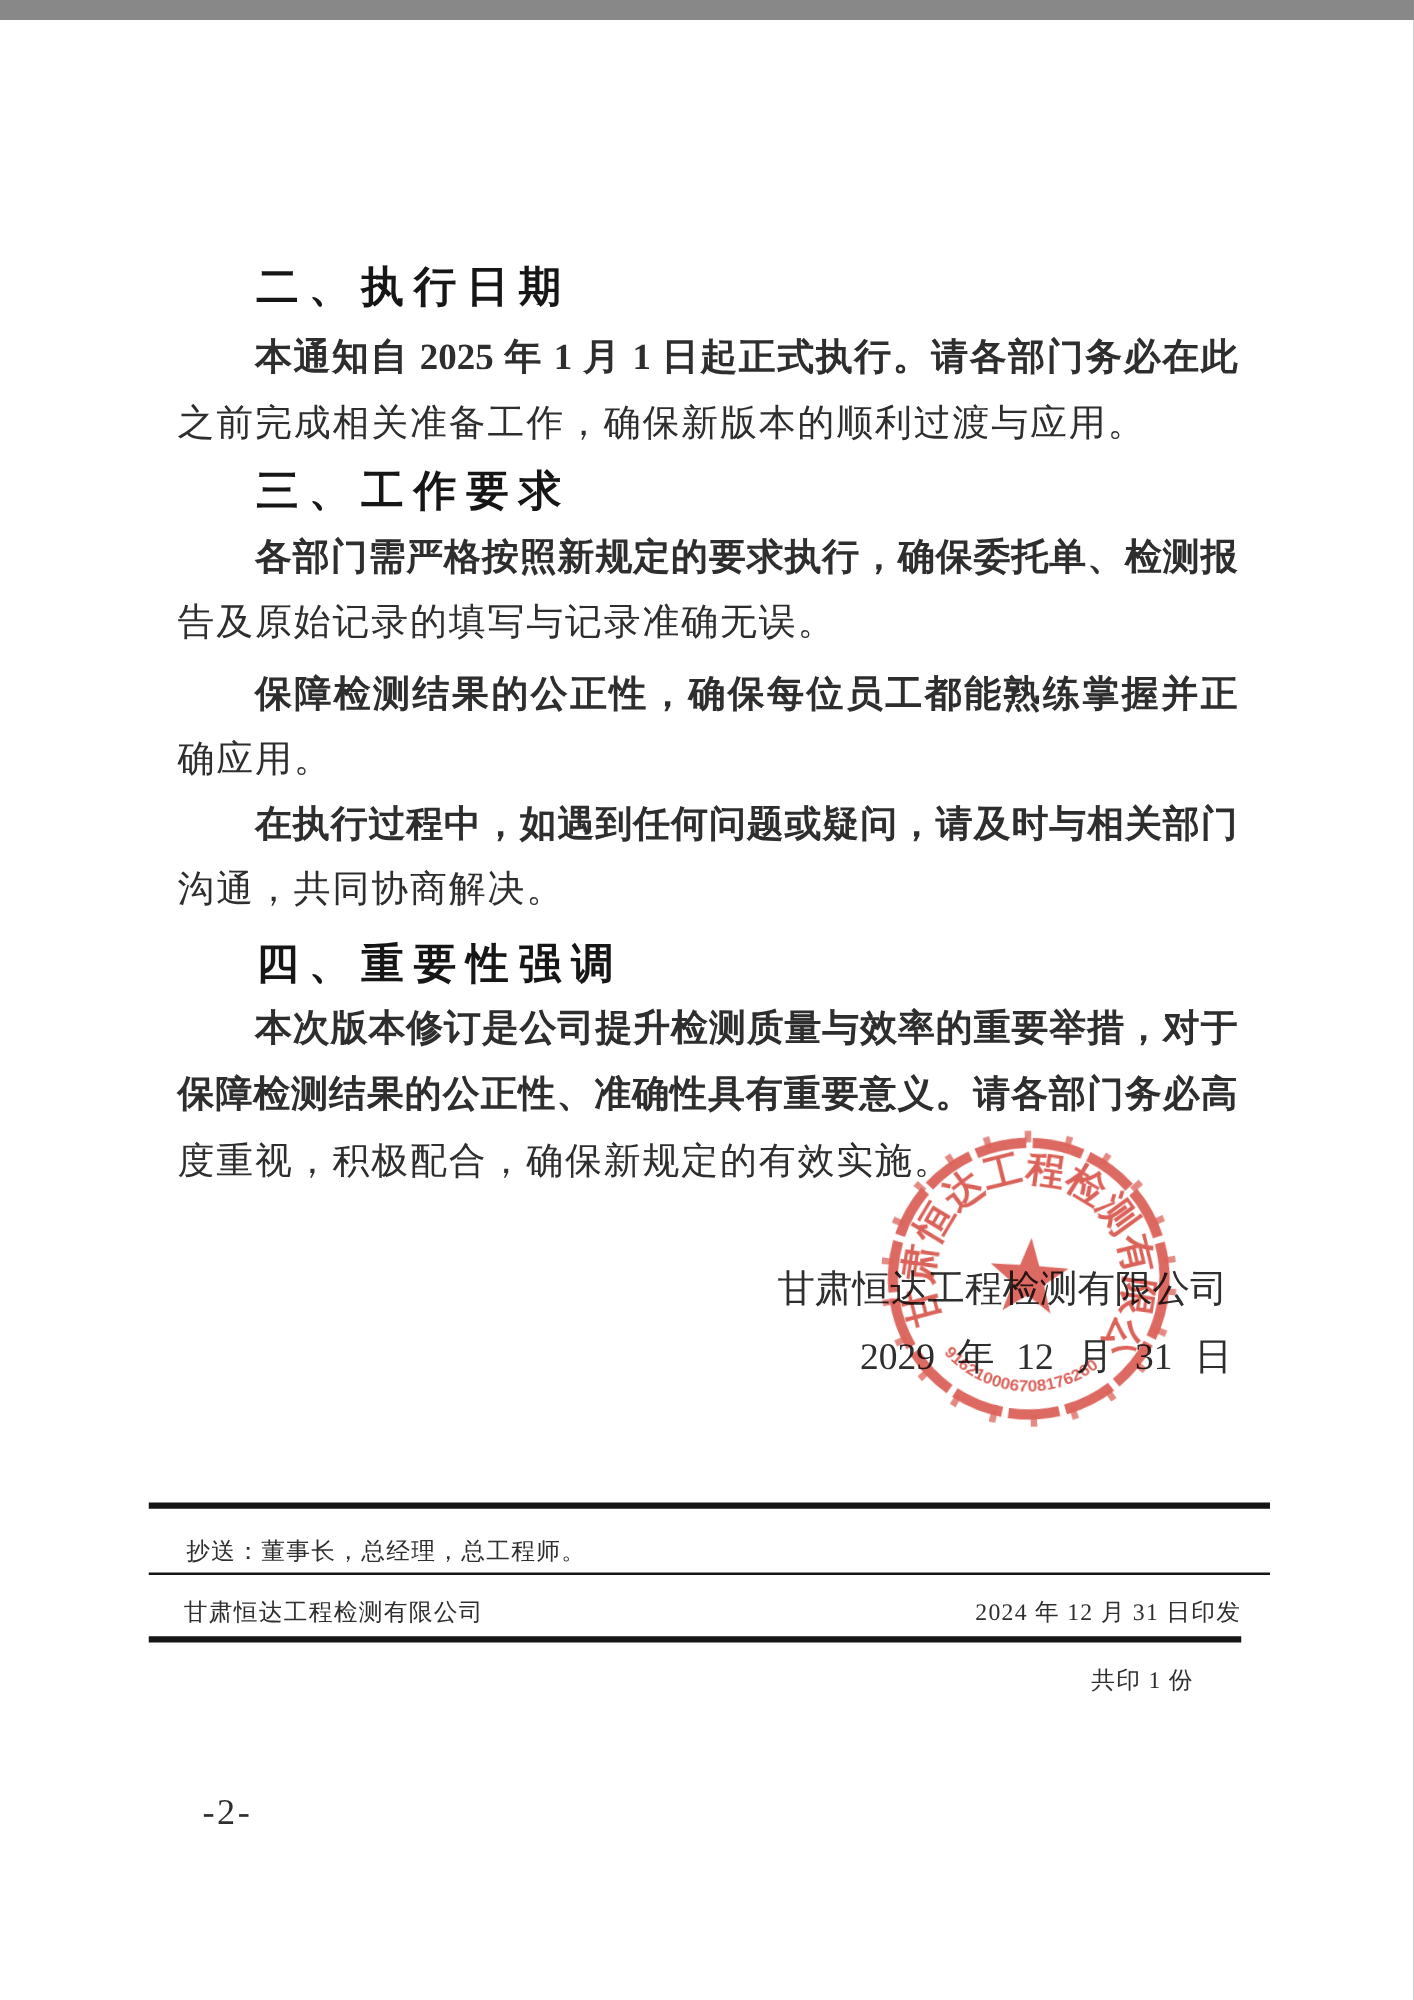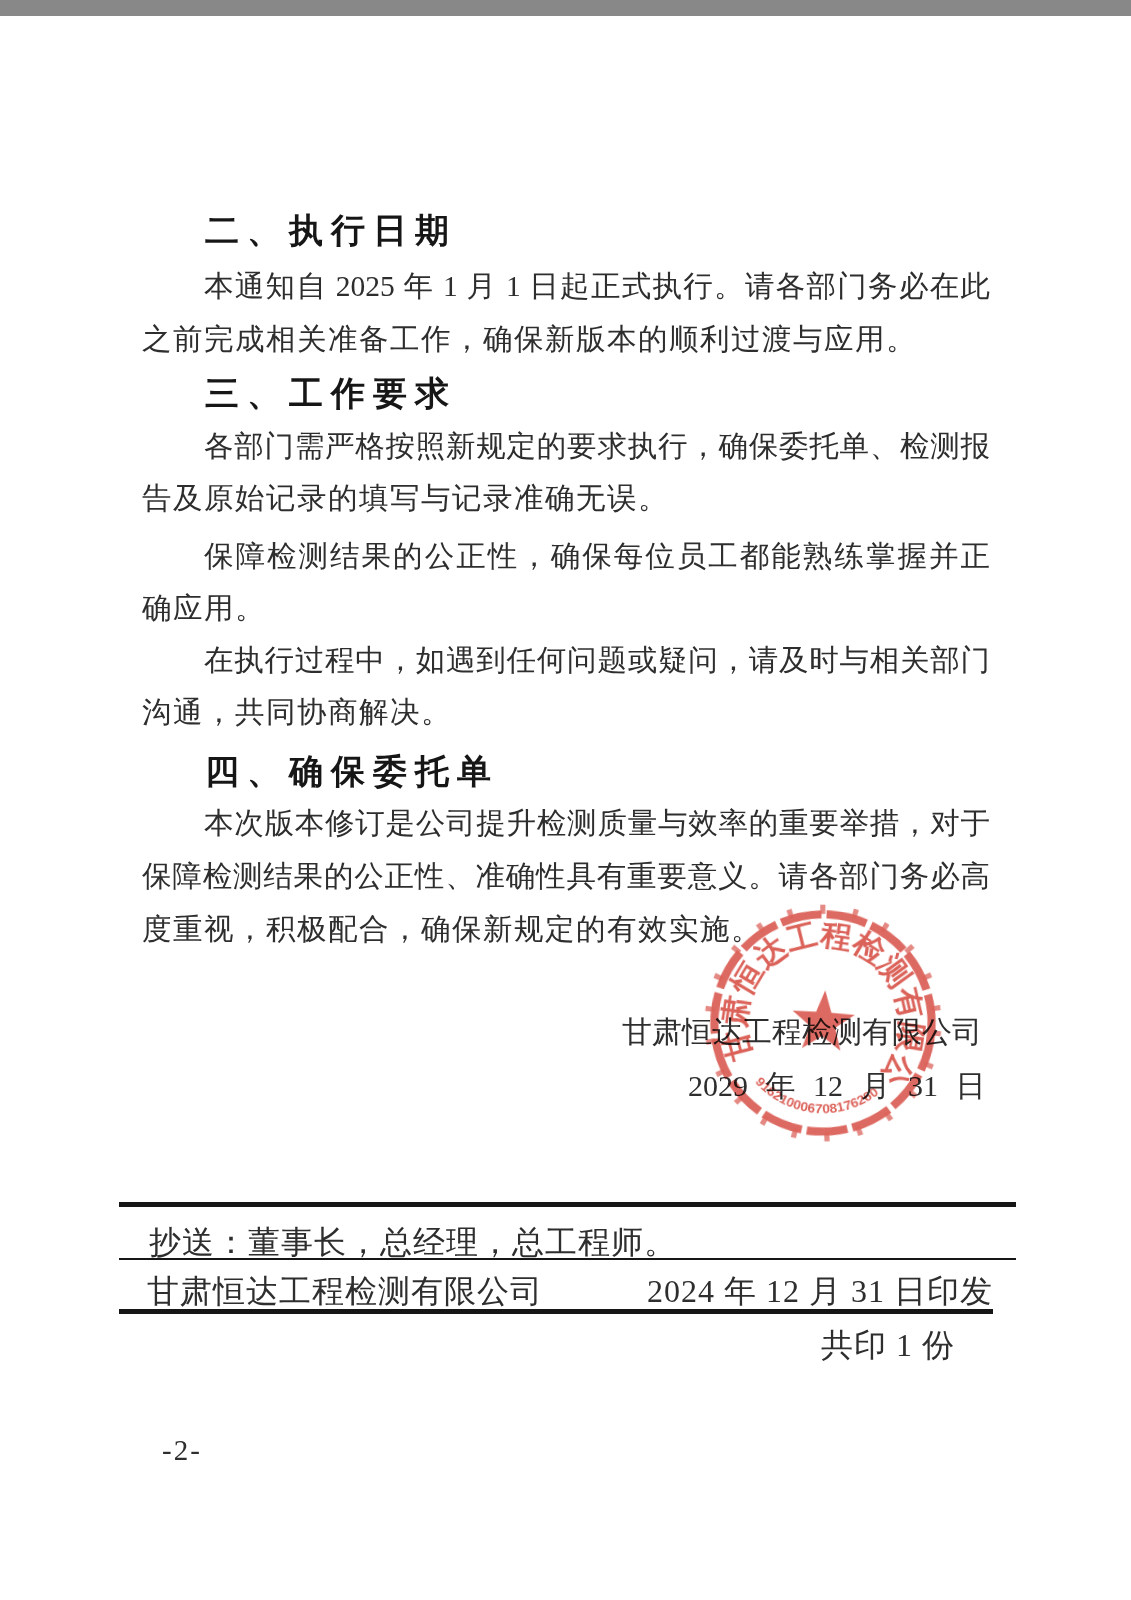--- a/index.html
+++ b/index.html
@@ -18,20 +18,21 @@
     font-size:29.5px;line-height:40px;
     letter-spacing:1.5px;
     white-space:nowrap;
   }
   .bline.just{
     white-space:normal;
     letter-spacing:0;
     text-align:justify;
     text-align-last:justify;
     text-justify:inter-character;
+    font-weight:bold;
   }
   .bline.first{padding-left:62px;width:786px;}
   .heading{
     position:absolute;left:205px;
     font-family:"Liberation Sans","DejaVu Sans",sans-serif;
     font-weight:700;
     font-size:34px;line-height:42px;
     letter-spacing:8px;
     color:#161616;
     white-space:nowrap;
@@ -49,21 +50,21 @@
     width:246px;height:246px;
     z-index:2;
     mix-blend-mode:multiply;
     opacity:.92;
     filter:blur(.4px);
     transform:rotate(4deg);
   }
   .rule{position:absolute;background:#161616;}
   .foot{
     position:absolute;
-    font-size:32px;line-height:38px;
+    font-size:19px;line-height:38px;
     white-space:nowrap;letter-spacing:1px;
   }
   .pagenum{
     position:absolute;left:162px;top:1418px;
     font-size:29px;letter-spacing:2px;
   }
 </style>
 </head>
 <body>
 
@@ -74,21 +75,21 @@
   <div class="bline" style="top:303px">之前完成相关准备工作，确保新版本的顺利过渡与应用。</div>
 
   <div class="heading" style="top:356px">三、工作要求</div>
   <div class="bline just first" style="top:410px">各部门需严格按照新规定的要求执行，确保委托单、检测报</div>
   <div class="bline" style="top:462px">告及原始记录的填写与记录准确无误。</div>
   <div class="bline just first" style="top:520px">保障检测结果的公正性，确保每位员工都能熟练掌握并正</div>
   <div class="bline" style="top:572px">确应用。</div>
   <div class="bline just first" style="top:624px">在执行过程中，如遇到任何问题或疑问，请及时与相关部门</div>
   <div class="bline" style="top:676px">沟通，共同协商解决。</div>
 
-  <div class="heading" style="top:734px">四、确保委托单</div>
+  <div class="heading" style="top:734px">四、重要性强调</div>
   <div class="bline just" style="top:840px">保障检测结果的公正性、准确性具有重要意义。请各部门务必高</div>
   <div class="bline just first" style="top:787px">本次版本修订是公司提升检测质量与效率的重要举措，对于</div>
   <div class="bline" style="top:893px">度重视，积极配合，确保新规定的有效实施。</div>
 
   <div class="sig" style="left:622px;top:997px">甘肃恒达工程检测有限公司</div>
   <div class="sig date" style="left:688px;top:1051px">2029 年 12 月 31 日</div>
 
   <div class="seal">
     <svg width="246" height="246" viewBox="0 0 240 240">
       <g fill="none" stroke="#d8544b">

